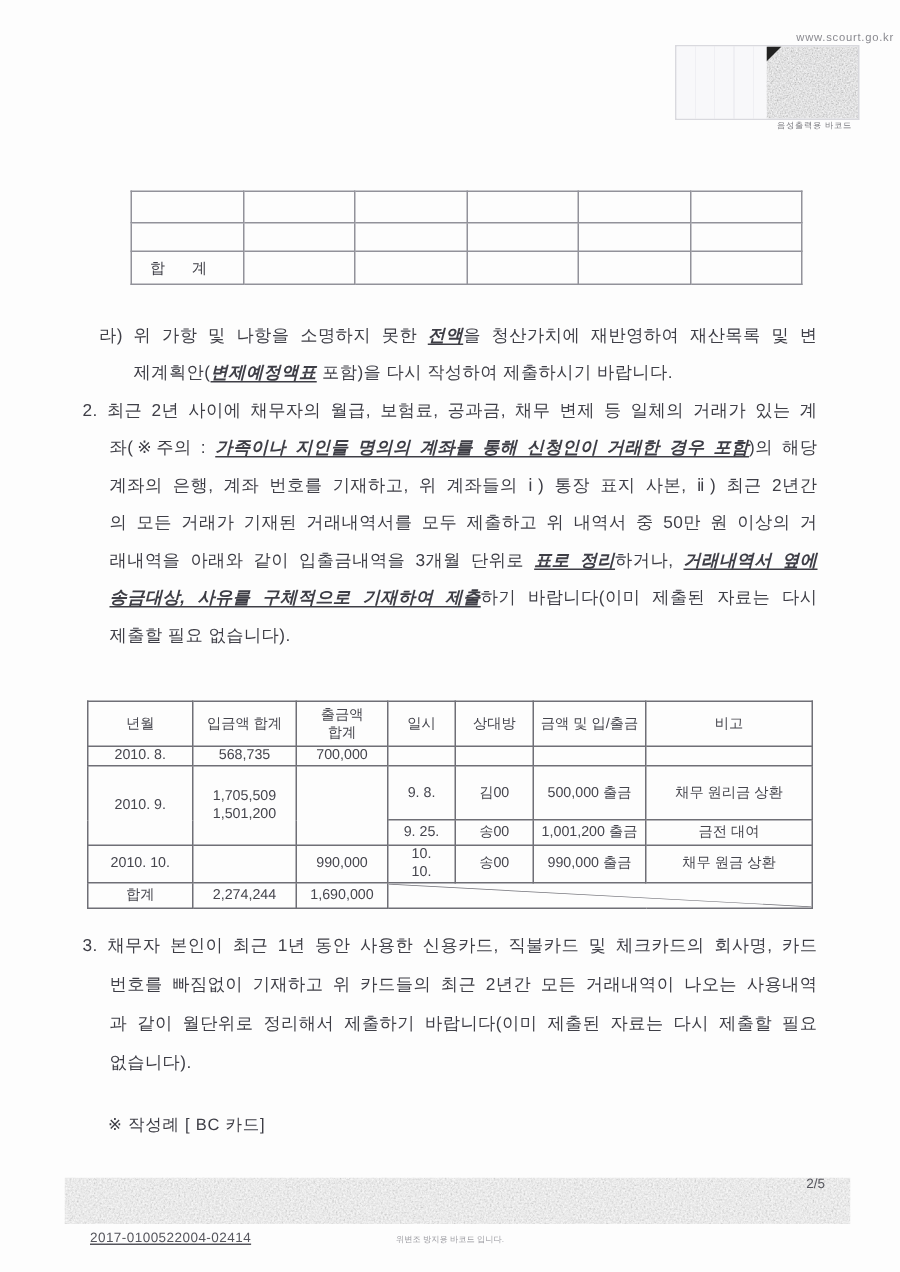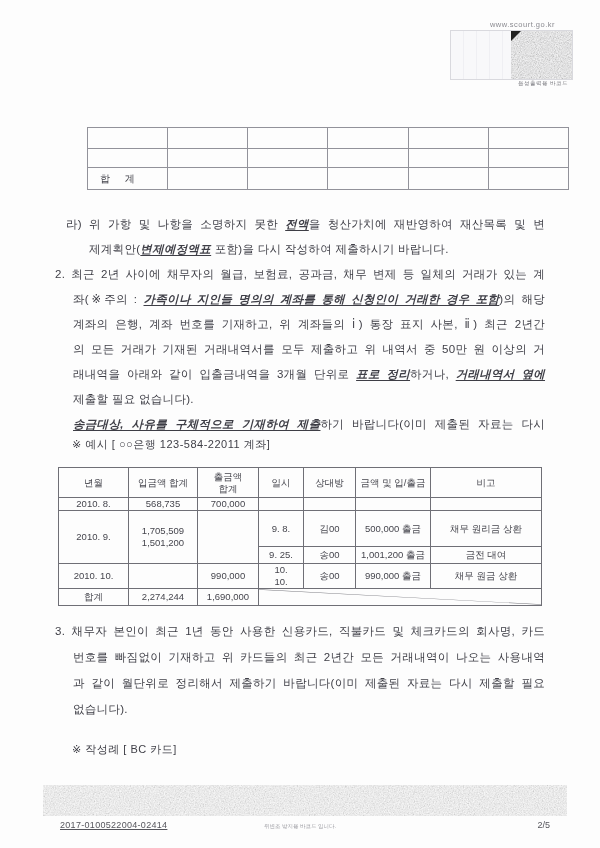--- a/index.html
+++ b/index.html
@@ -4,21 +4,21 @@
 <style>
   html,body{margin:0;padding:0;background:#e8e8e8;}
   .page{
     position:relative; width:600px; height:848px; margin:0 auto;
     background:#fdfdfd; overflow:hidden;
     font-family:"Liberation Sans","DejaVu Sans",sans-serif;
     color:#3e3e46;
   }
   
   .site-url{
-    position:absolute; left:419px; top:20px; width:136px;
+    position:absolute; left:460px; top:20px; width:136px;
     font-size:7.5px; color:#8a8a90; text-align:right; letter-spacing:0.5px;
   }
   .barcode-box{
     position:absolute; left:450px; top:30px; width:123px; height:50px;
     border:1px solid #d9d9de; background:#fbfbfc; box-sizing:border-box;
   }
   .barcode-stripes{
     position:absolute; left:0; top:0; bottom:0; width:61px;
     background:repeating-linear-gradient(90deg,#f8f8fa 0 12px,#efeff3 12px 13px);
   }
@@ -30,21 +30,21 @@
     position:absolute; left:0; top:0; width:0; height:0;
     border-top:10px solid #222; border-right:10px solid transparent;
   }
   .voice-label{
     position:absolute; left:450px; top:80px; width:118px;
     font-size:5.5px; color:#77777d; text-align:right; letter-spacing:0.5px;
   }
   
   .summary-table{
     position:absolute; left:87px; top:127px;
-    border-collapse:collapse; table-layout:fixed; width:482px;
+    border-collapse:collapse; table-layout:fixed; width:448px;font-family:Liberation Mono, monospace;
   }
   .summary-table td{
     border:1px solid #92929a; padding:0 4px;
     font-size:10px; color:#3e3e46;
   }
   .summary-total{letter-spacing:6px; padding-left:12px !important;}
   
   .para{position:absolute; font-size:11.5px; line-height:25px; letter-spacing:0.3px;}
   .ln{text-align:justify; text-align-last:justify;}
   .ln.last{text-align-last:left;}
@@ -64,21 +64,21 @@
   }
   .pre{white-space:pre-line;}
   .small-date{font-size:8px; line-height:1.1;margin-left:10px;}
   .diag{position:relative; padding:0 !important;}
   .diag svg{position:absolute; left:0; top:0; width:100%; height:100%; display:block;}
   
   .noise-band{position:absolute; left:43px; top:785px; width:524px; height:31px; overflow:hidden;}
   .noise-band svg{display:block; width:100%; height:100%;}
   .footer-docno{position:absolute; left:60px; top:820px; font-size:9px; color:#55555c; letter-spacing:0.3px;text-decoration:underline;}
   .footer-caption{position:absolute; left:0; top:823px; width:600px; text-align:center; font-size:5.5px; color:#9a9aa0;}
-  .footer-page{position:absolute; right:50px; top:820px; font-size:9px; color:#55555c;}
+  .footer-page{position:absolute; right:50px; top:784px; font-size:9px; color:#55555c;}
 </style>
 </head>
 <body>
 
 <div class="page">
 
   <div class="site-url">www.scourt.go.kr</div>
   <div class="barcode-box">
     <div class="barcode-stripes"></div>
     <div class="barcode-qr">
@@ -127,25 +127,24 @@
     <div class="ln"><span>라) 위 가항 및 나항을 소명하지 못한 </span><span class="u">전액</span><span>을 청산가치에 재반영하여 재산목록 및 변</span></div>
     <div class="ln last ind"><span>제계획안(</span><span class="u">변제예정액표</span><span> 포함)을 다시 작성하여 제출하시기 바랍니다.</span></div>
   </div>
 
   <div class="para para-num" style="left:55px; top:262px; width:490px;">
     <div class="ln"><span>2. 최근 2년 사이에 채무자의 월급, 보험료, 공과금, 채무 변제 등 일체의 거래가 있는 계</span></div>
     <div class="ln ind"><span>좌(※주의 : </span><span class="u">가족이나 지인들 명의의 계좌를 통해 신청인이 거래한 경우 포함</span><span>)의 해당</span></div>
     <div class="ln ind"><span>계좌의 은행, 계좌 번호를 기재하고, 위 계좌들의 ⅰ) 통장 표지 사본, ⅱ) 최근 2년간</span></div>
     <div class="ln ind"><span>의 모든 거래가 기재된 거래내역서를 모두 제출하고 위 내역서 중 50만 원 이상의 거</span></div>
     <div class="ln ind"><span>래내역을 아래와 같이 입출금내역을 3개월 단위로 </span><span class="u">표로 정리</span><span>하거나, </span><span class="u">거래내역서 옆에</span></div>
+    <div class="ln ind"><span class="u">송금대상, 사유를 구체적으로 기재하여 제출</span><span>하기 바랍니다(이미 제출된 자료는 다시</span></div>
     <div class="ln last ind"><span>제출할 필요 없습니다).</span></div>
-    <div class="ln ind"><span class="u">송금대상, 사유를 구체적으로 기재하여 제출</span><span>하기 바랍니다(이미 제출된 자료는 다시</span></div>
-  </div>
-
-  <div class="intro-line" style="left:72px; top:437px;">※  예시  [ ○○은행 123-584-22011 계좌]</div>
+  </div>
+
 
   <table class="ex-table">
     <colgroup>
       <col style="width:70px">
         <col style="width:69px">
         <col style="width:61px">
         <col style="width:45px">
         <col style="width:52px">
         <col style="width:75px">
         <col style="width:111px">

